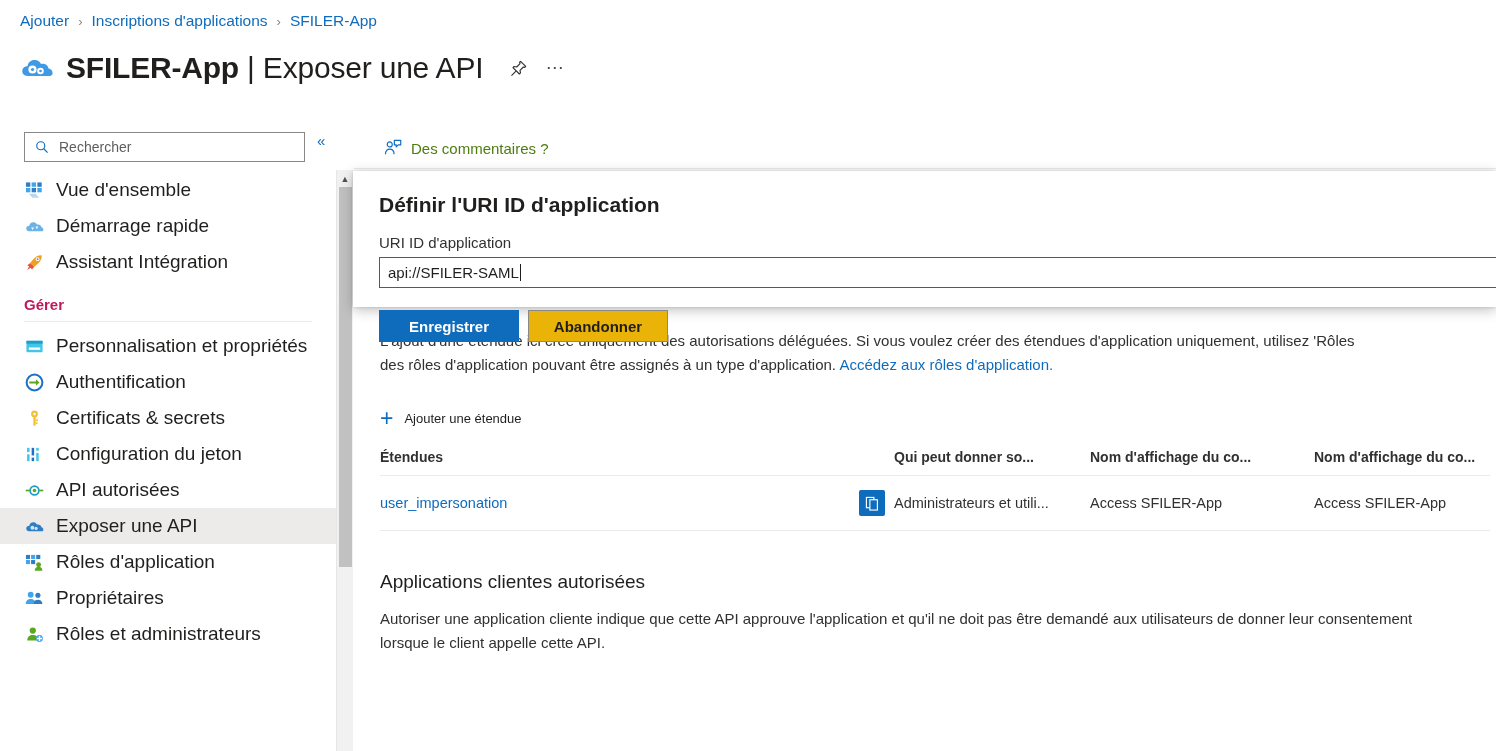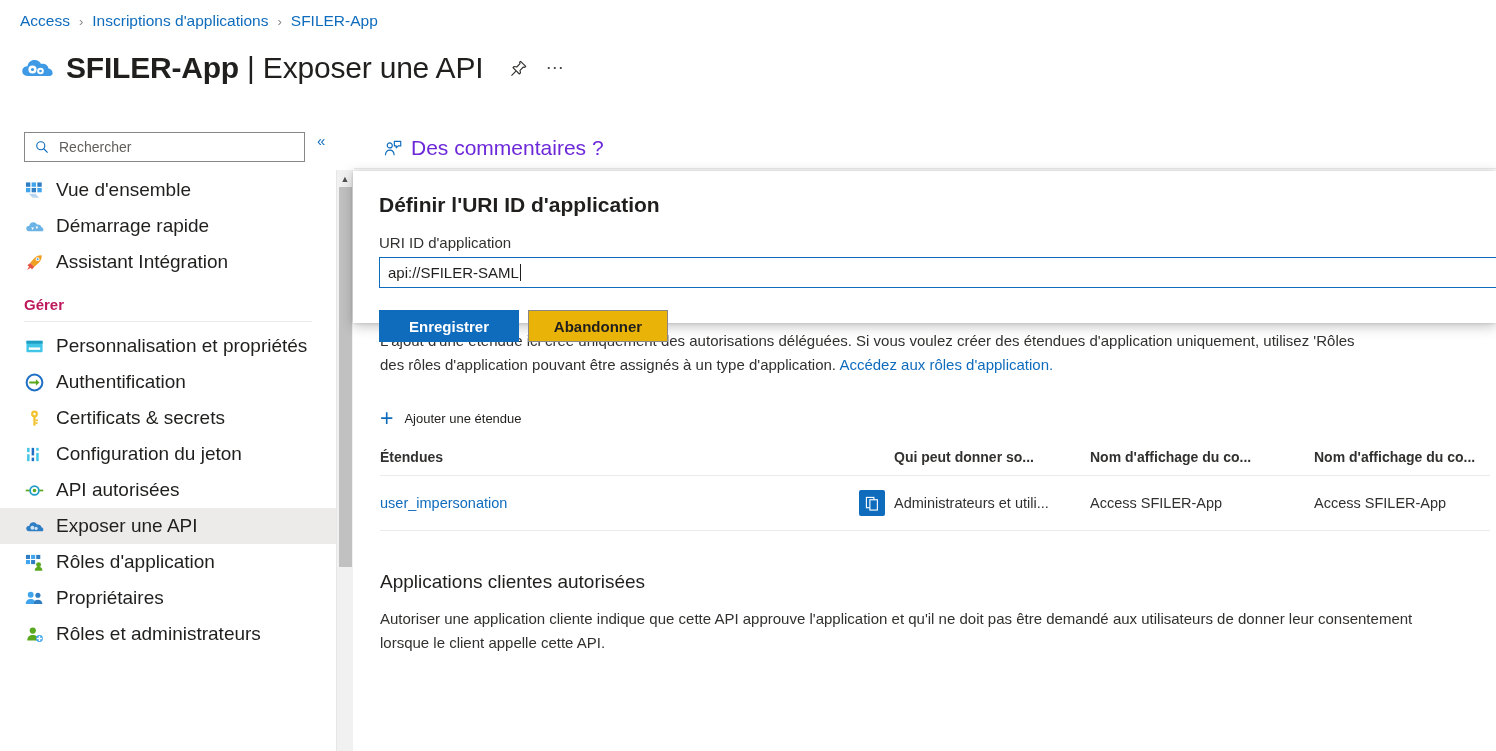--- a/index.html
+++ b/index.html
@@ -206,22 +206,22 @@
     height: 41px;
     border-bottom: 1px solid #edebe9;
     display: flex;
     align-items: center;
     padding-left: 26px;
     box-sizing: border-box;
   }
   .cmd-btn {
     display: flex;
     align-items: center;
-    font-size: 21px;
-    color: #6d28d9;
+    font-size: 15px;
+    color: #4d7c0f;
     cursor: pointer;
     padding: 3px 4px;
   }
   .cmd-btn .cicon {
     width: 18px;
     height: 18px;
     margin-right: 9px;
     flex: none;
   }
 
@@ -318,21 +318,21 @@
     margin: 14px 0 0 0;
     max-width: 1075px;
   }
 
   
   .dialog {
     position: absolute;
     left: 353px;
     top: 171px;
     width: 1143px;
-    height: 152px;
+    height: 136px;
     background: #ffffff;
     box-shadow: 0 3px 12px rgba(0,0,0,0.25), 0 0 3px rgba(0,0,0,0.14);
     box-sizing: border-box;
     z-index: 40;
   }
   .dialog-inner { padding: 22px 0 0 26px; }
   .dialog-title {
     font-size: 21px;
     font-weight: 600;
     color: #201f1e;
@@ -391,21 +391,21 @@
     color: #201f1e;
     border: 1px solid #8a8886;
     margin-left: 9px;
     font-weight: 600;
   }
 </style>
 </head>
 <body>
 
 <div class="breadcrumb">
-  <span class="crumb-link">Access</span>
+  <span class="crumb-link">Ajouter</span>
   <span class="crumb-sep">›</span>
   <span class="crumb-link">Inscriptions d'applications</span>
   <span class="crumb-sep">›</span>
   <span class="crumb-link">SFILER-App</span>
 </div>
 
 <div class="page-title-row">
   <span class="title-icon">
     <svg width="36" height="36" viewBox="0 0 36 36">
       <path d="M8 26 C3.5 26 1.5 22.5 2.5 19.5 C3.3 17 6 16 7.5 16.3 C8 12 11.5 9.5 15.5 10 C18 10.3 20 12 21 14 C24.5 13 28 15 28.5 18.5 C31.5 19 33 21.5 32.5 24 C32 25.5 30.5 26 29 26 Z" fill="#3e9ae4"></path>

